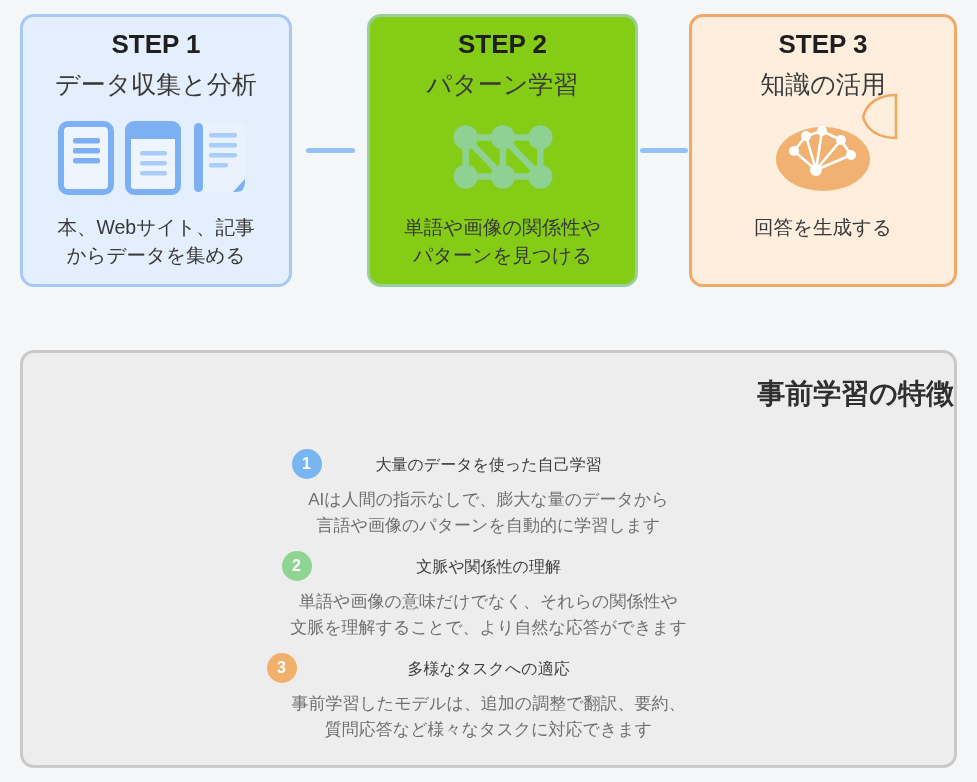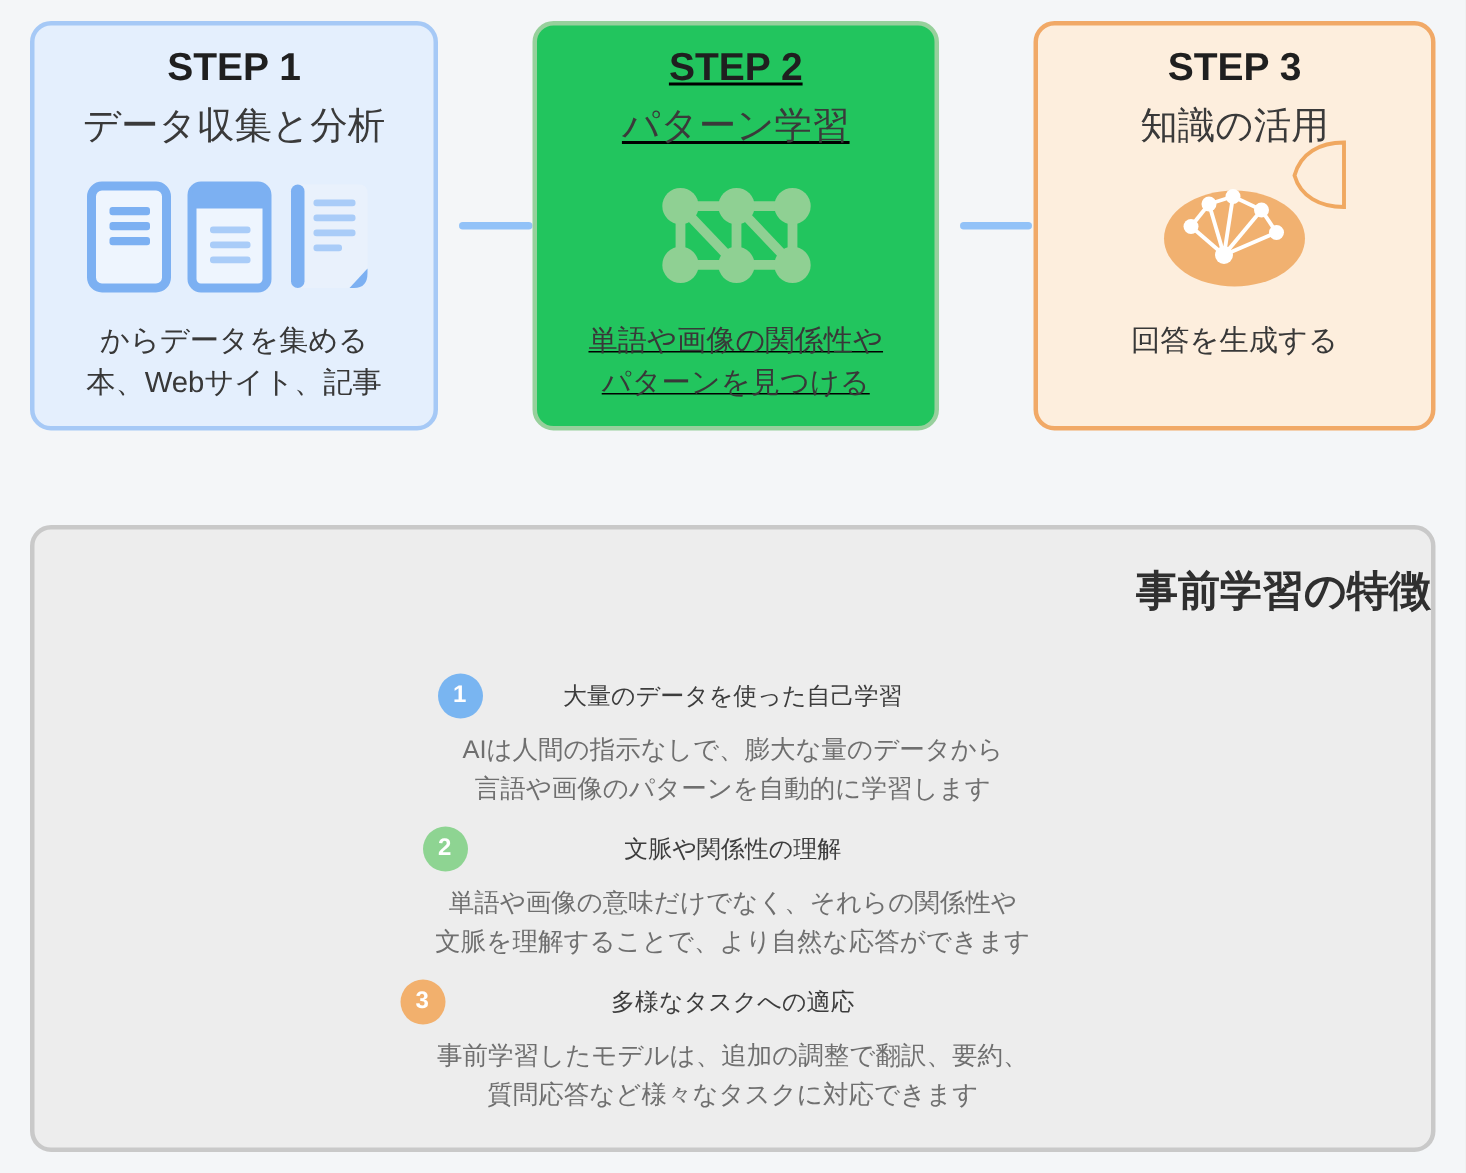--- a/index.html
+++ b/index.html
@@ -10,21 +10,21 @@
     overflow:hidden;
   }
   
   .step-box{
     position:absolute;top:14px;height:273px;box-sizing:border-box;
     border-radius:14px;border:3px solid;
     display:flex;flex-direction:column;align-items:center;
     padding-top:12px;
   }
   .step-blue  {left:20px; width:272px;background:#e4effd;border-color:#a6c9f6;}
-  .step-green {left:355px;width:271px;background:#22c55e;border-color:#97d09c;text-decoration:underline;}
+  .step-green {left:367px;width:271px;background:#84cc16;border-color:#97d09c;}
   .step-orange{left:689px;width:268px;background:#fdeedd;border-color:#f1a967;}
   .step-title{font-size:26px;font-weight:bold;color:#1f1f1f;line-height:1.2;}
   .step-subtitle{font-size:25px;color:#3a3a3a;margin-top:9px;line-height:1.2;}
   .step-icon-wrap{height:84px;margin-top:18px;display:flex;align-items:center;justify-content:center;position:relative;width:100%;}
   .step-desc{font-size:19.5px;color:#383838;text-align:center;line-height:1.45;margin-top:12px;}
   .connector{position:absolute;top:148px;height:5px;border-radius:3px;background:#92c2f8;}
   .connector-1{left:306px;width:49px;}
   .connector-2{left:640px;width:48px;}
   .brain-deco{position:absolute;left:168px;top:-25px;}
   
@@ -77,22 +77,22 @@
         <rect x="138" y="6" width="9" height="69" rx="4.5" fill="#7cb0f2"></rect>
         <rect x="153" y="16" width="28" height="4.5" rx="2" fill="#a9ccf8"></rect>
         <rect x="153" y="26" width="28" height="4.5" rx="2" fill="#a9ccf8"></rect>
         <rect x="153" y="36" width="28" height="4.5" rx="2" fill="#a9ccf8"></rect>
         <rect x="153" y="46" width="19" height="4.5" rx="2" fill="#a9ccf8"></rect>
         <path d="M177,75 l12,-13 v3 q0,10 -9,10 z" fill="#7cb0f2"></path>
       </svg>
     </span>
   </div>
   <div class="step-desc">
+    <div>本、Webサイト、記事</div>
     <div>からデータを集める</div>
-    <div>本、Webサイト、記事</div>
   </div>
 </div>
 
 <div class="connector connector-1"></div>
 
 <div class="step-box step-green">
   <div class="step-title">STEP 2</div>
   <div class="step-subtitle">パターン学習</div>
   <div class="step-icon-wrap">
     <span>

